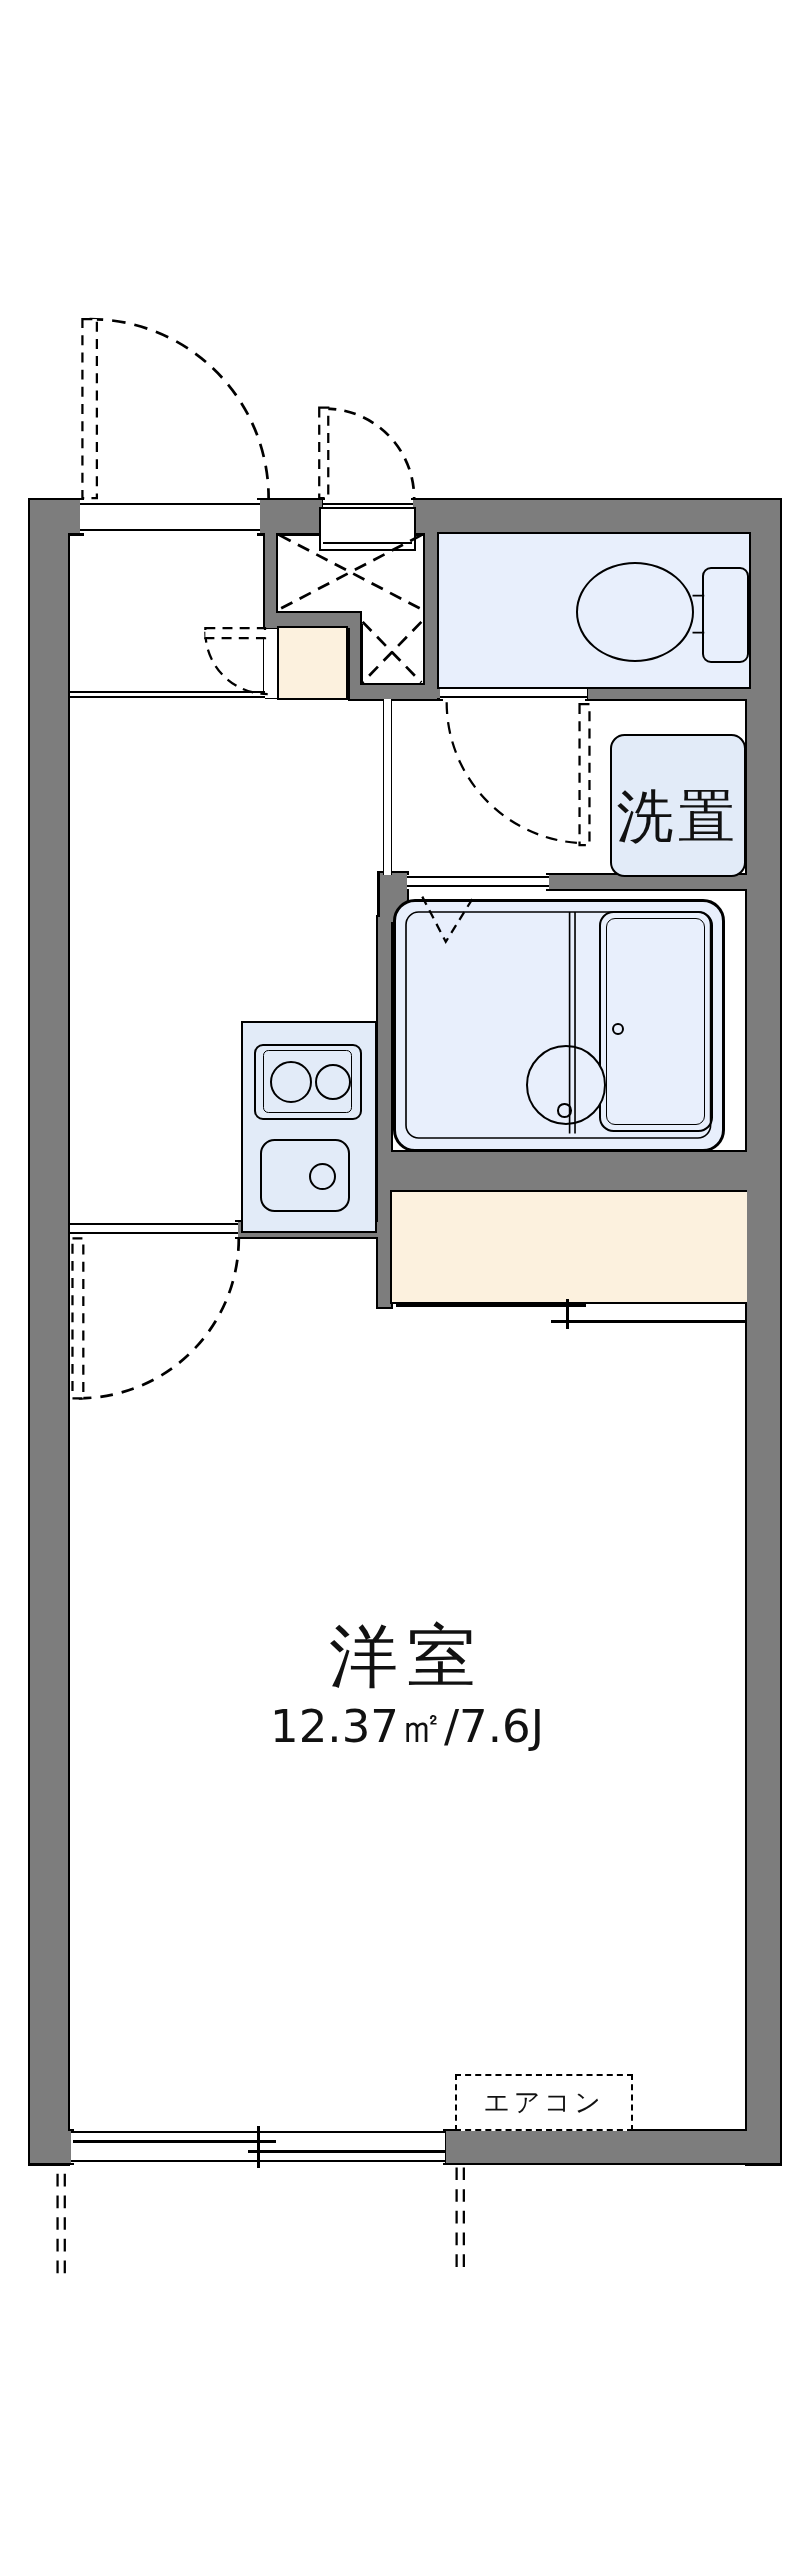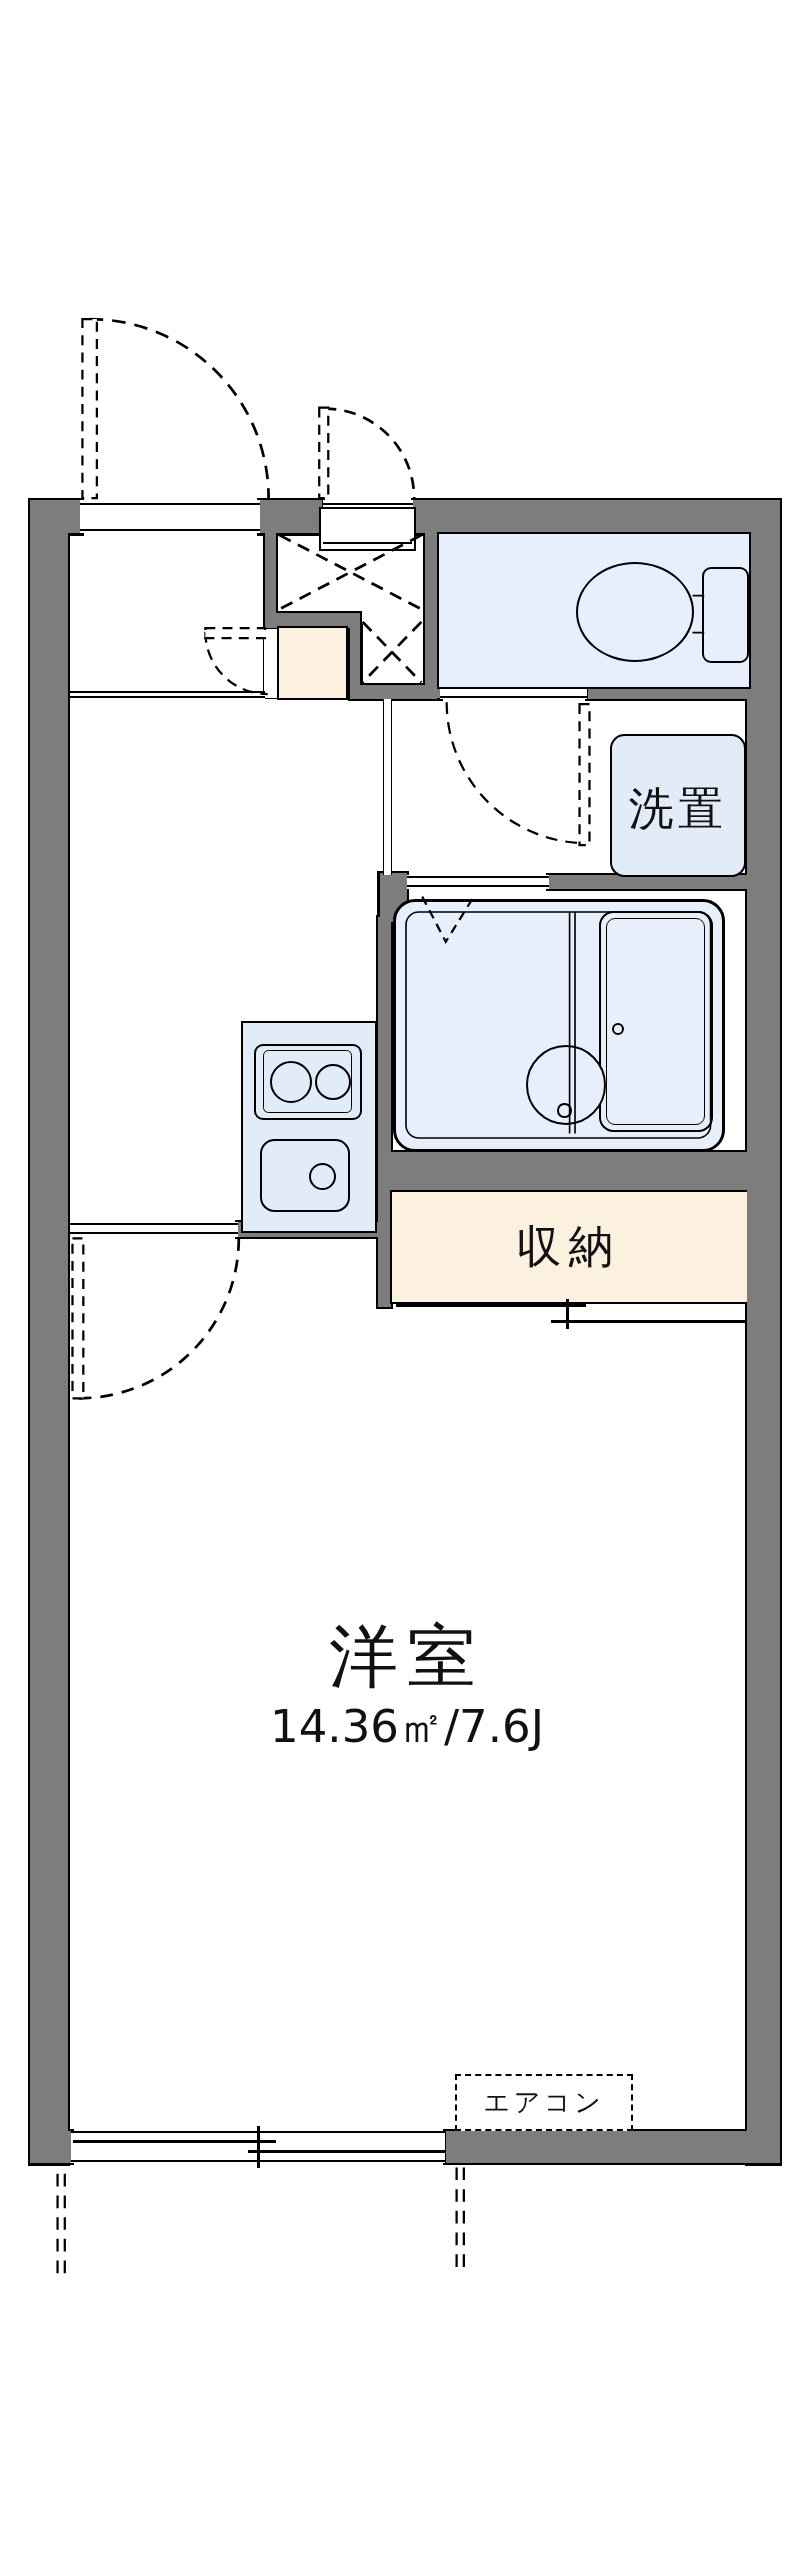--- a/index.html
+++ b/index.html
@@ -155,19 +155,18 @@
 
     <rect x="449" y="1009" width="337" height="250" rx="14" fill="none" stroke="#000" stroke-width="1.8"></rect>
     <path d="M630,1009 V1254 M636,1009 V1254" fill="none" stroke="#000" stroke-width="1.8"></path>
 
     <path d="M766,659 H779 M766,700 H779" fill="none" stroke="#000" stroke-width="2"></path>
 
     <path d="M63.5,2405 V2515 M71.5,2405 V2515" fill="none" stroke="#000" stroke-width="2.5" stroke-dasharray="14 10"></path>
     <path d="M505,2398 V2510 M513,2398 V2510" fill="none" stroke="#000" stroke-width="2.5" stroke-dasharray="14 10"></path>
   </svg>
 
-  <div class="lbl" style="left:610px;top:779px;width:136px;font-size:45px;letter-spacing:4.5px;">洗置</div>
-  <div class="lbl" style="left:390px;top:1217px;width:357px;font-size:45px;letter-spacing:7.2px;">収納</div>
+  <div class="lbl" style="left:610px;top:779px;width:136px;font-size:57px;letter-spacing:4.5px;">洗置</div>
   <div class="lbl" style="left:181px;top:1611px;width:452px;font-size:69px;letter-spacing:9px;font-family:Liberation Mono, monospace;">洋室</div>
-  <div class="lbl" style="left:181px;top:1697px;width:452px;font-size:45px;">14.36㎡/7.6J</div>
+  <div class="lbl" style="left:181px;top:1697px;width:452px;font-size:45px;">12.37㎡/7.6J</div>
 
 </div>
 
 
 </body></html>

